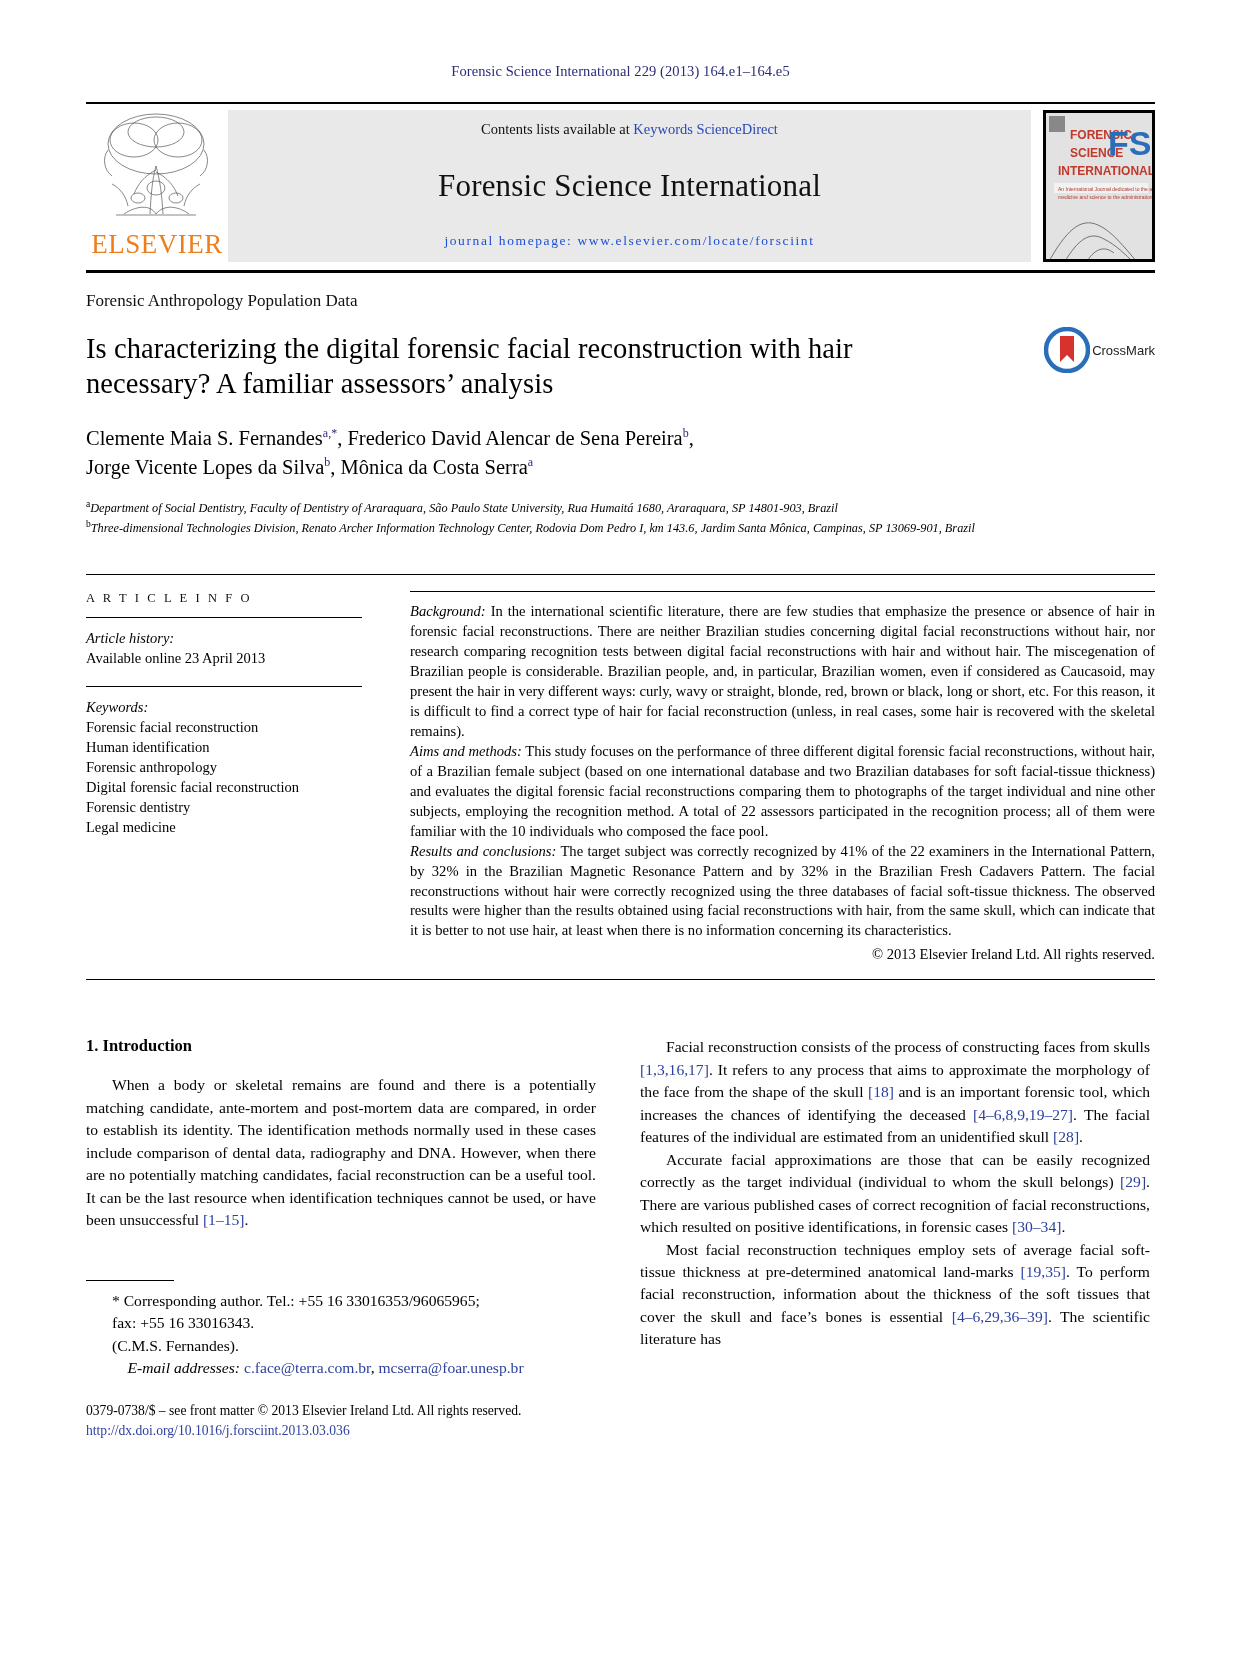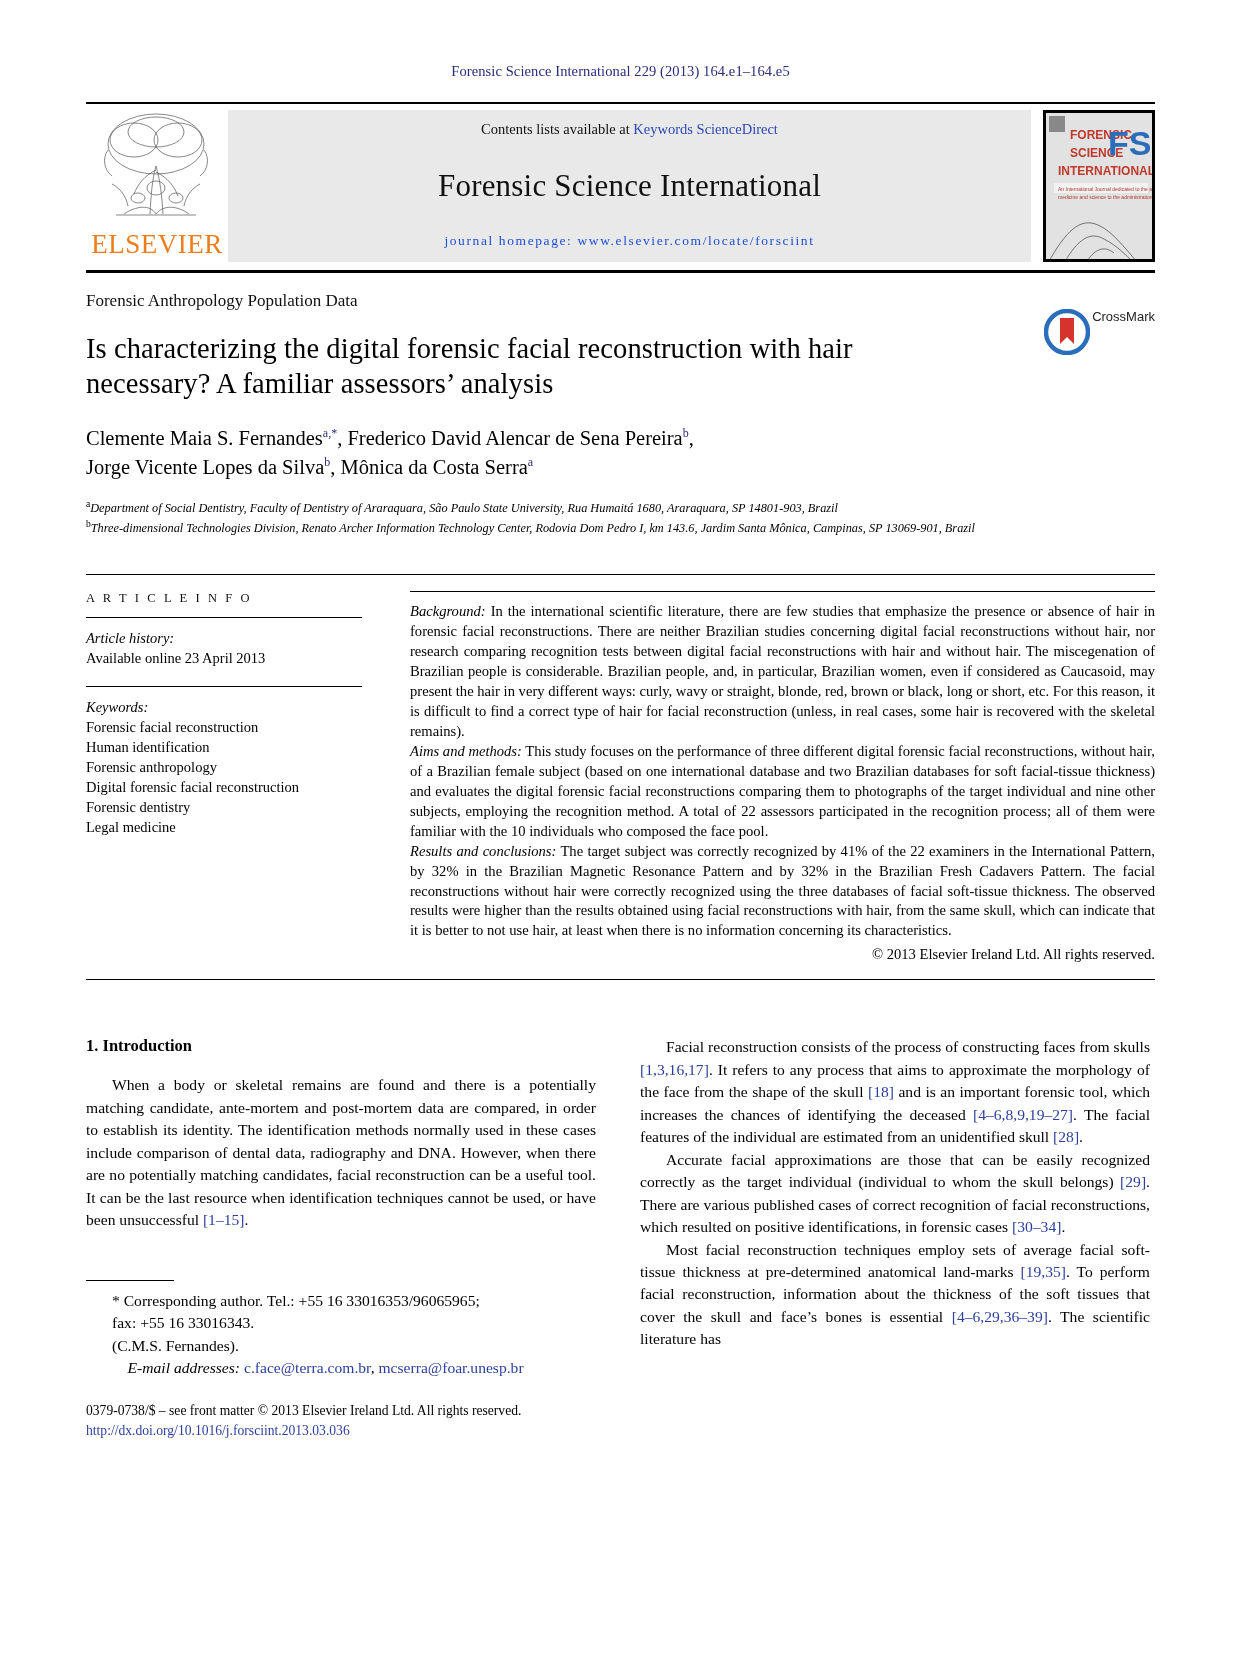--- a/index.html
+++ b/index.html
@@ -105,23 +105,23 @@
     font-size: 28.5px;
     font-weight: 400;
     line-height: 1.24;
     margin: 0 0 22px 0;
     max-width: 880px;
     letter-spacing: .1px;
   }
   .crossmark {
     position: absolute;
     right: 0;
-    top: 36px;
-    display: flex;
-    align-items: flex-start;
+    top: 54px;
+    display: flex;
+    align-items: center;
     gap: 2px;
   }
   .crossmark-label { font-size: 13px; color: #222; font-family: "Liberation Sans", sans-serif; }
 
   .authors {
     font-size: 20.5px;
     line-height: 1.42;
     margin: 0 0 16px 0;
     max-width: 900px;
   }

